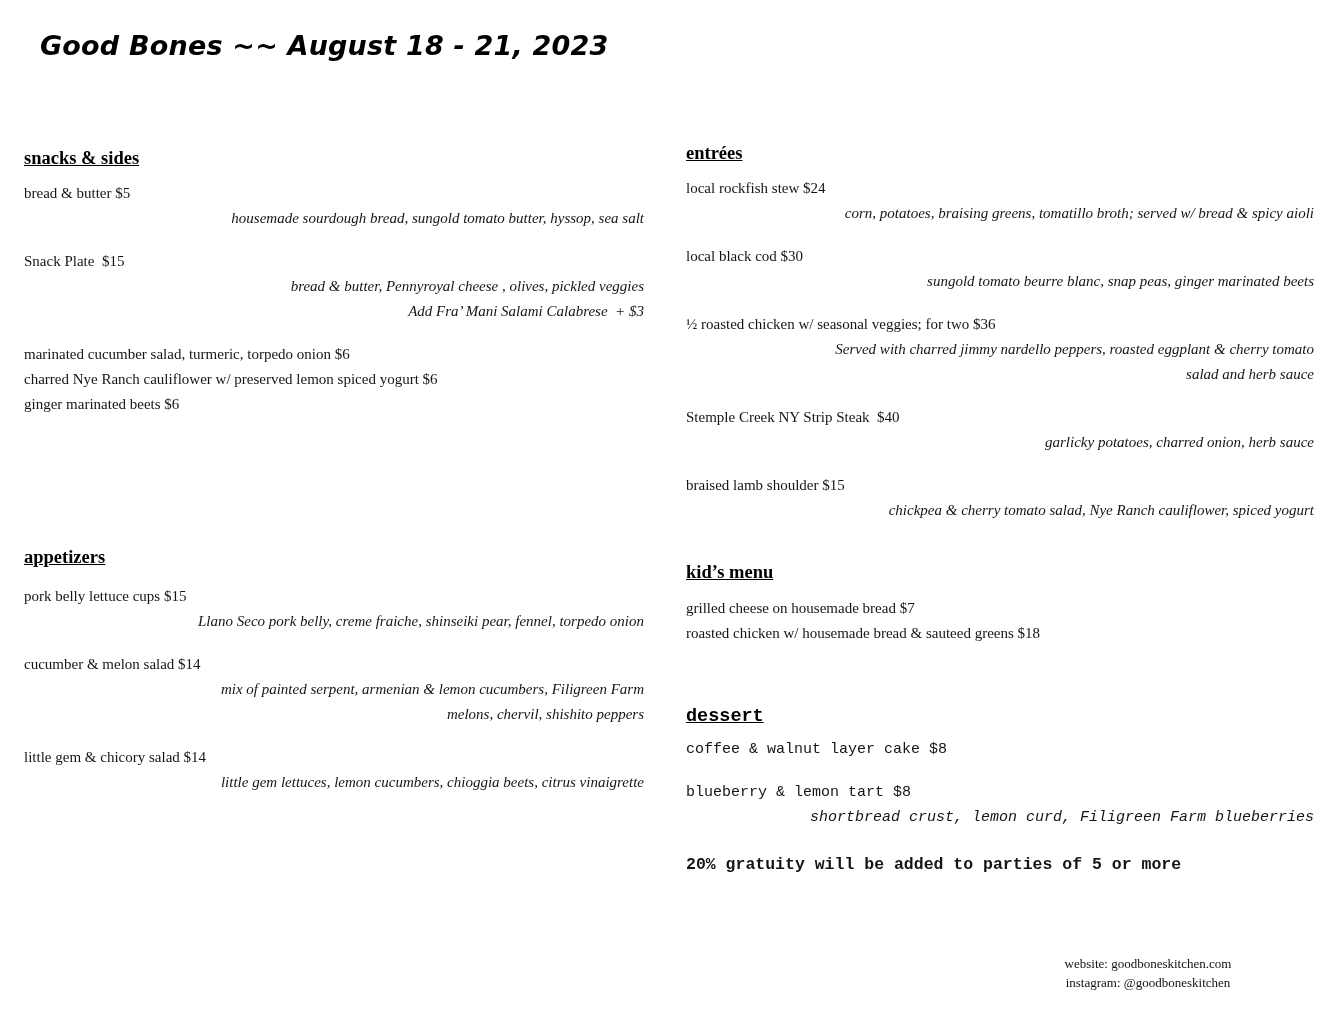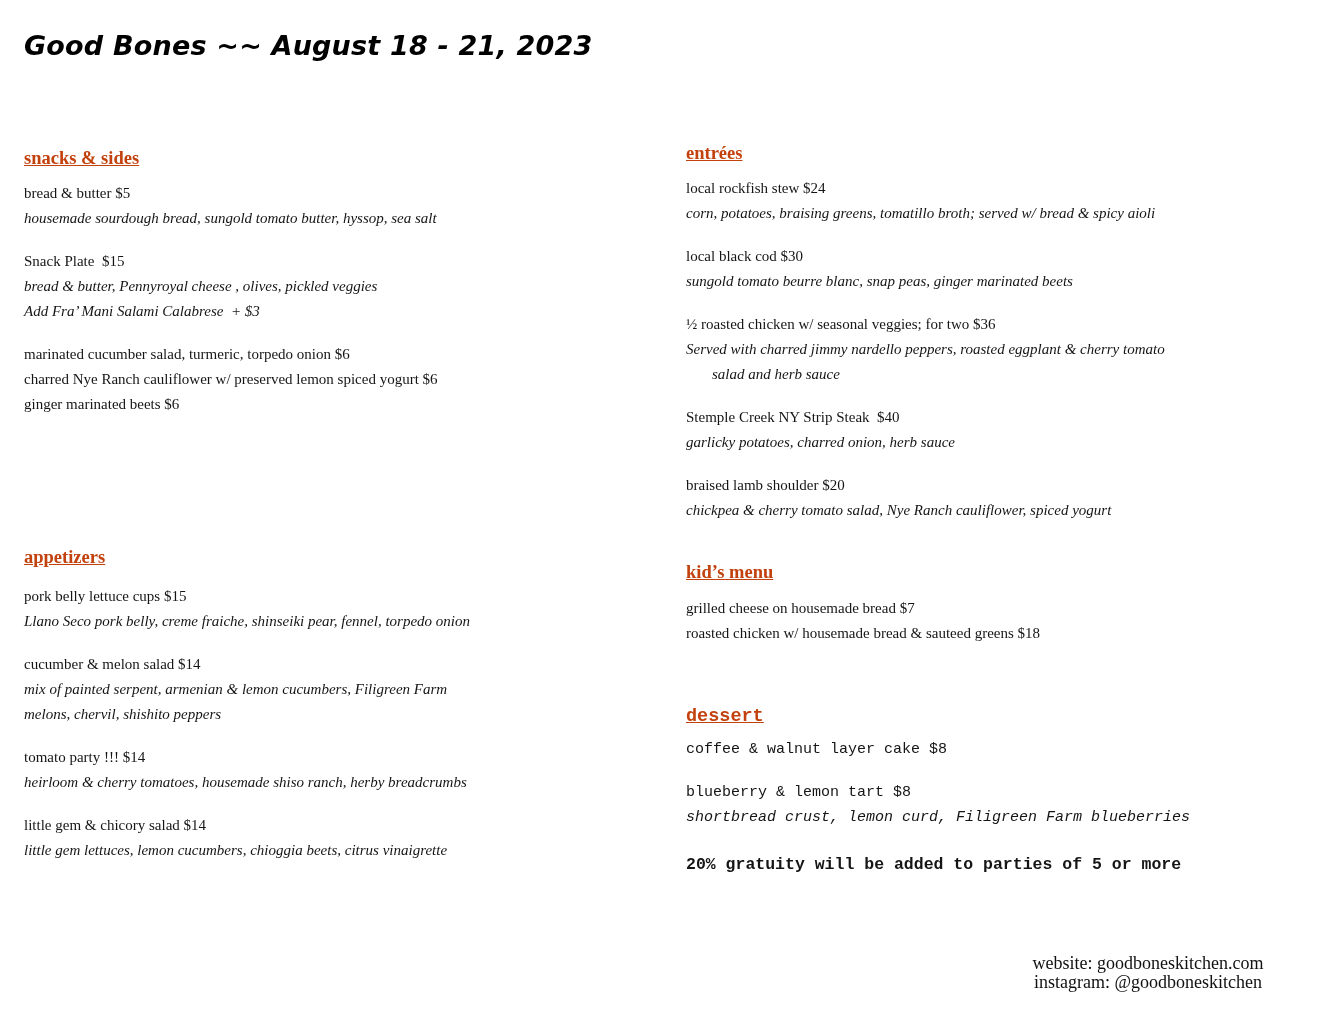--- a/index.html
+++ b/index.html
@@ -7,64 +7,64 @@
   body {
     width: 1320px;
     height: 1020px;
     position: relative;
     font-family: "Liberation Serif", serif;
     color: #151515;
     overflow: hidden;
   }
   .title {
     position: absolute;
-    left: 24px;
+    left: 40px;
     top: 30px;
     font-family: "DejaVu Sans", sans-serif;
     font-style: italic;
     font-weight: 800;
     font-size: 27px;
     letter-spacing: 0.2px;
     color: #000;
   }
   .section { position: absolute; }
   .sec-snacks      { left: 24px;  top: 146px; width: 620px; }
   .sec-appetizers  { left: 24px;  top: 545px; width: 620px; }
   .sec-entrees     { left: 686px; top: 141px; width: 628px; }
   .sec-kids        { left: 686px; top: 560px; width: 628px; }
   .sec-dessert     { left: 686px; top: 705px; width: 628px; font-family: Liberation Mono, monospace; }
   .section-heading {
     font-weight: 700;
     font-size: 18.5px;
     line-height: 24px;
     text-decoration: underline;
     margin-bottom: 11px;
-    color: #c2410c;
+    color: #000000;
   }
   .sec-appetizers .section-heading { margin-bottom: 15px; }
   .sec-kids .section-heading { margin-bottom: 12px; font-family: Liberation Serif, serif; }
   .sec-dessert .section-heading { margin-bottom: 8px; }
   .group { margin-bottom: 18px; }
   .group:last-child { margin-bottom: 0; }
   .line {
     font-size: 15px;
     line-height: 25px;
     white-space: pre-wrap;
   }
-  .i { font-style: italic; }
+  .i { font-style: italic; text-align: right; }
   .b { font-weight: 700; font-size: 16.5px; }
   .indent { padding-left: 26px; }
   .gratuity { margin-top: 22px; }
   .footer {
     position: absolute;
     left: 1030px;
     top: 954px;
     width: 236px;
     text-align: center;
-    font-size: 18px;
+    font-size: 13px;
     line-height: 19px;
     color: #111;
   }
 </style>
 </head>
 <body>
 
 <div>
 
   <div class="title">Good Bones ~~ August 18 - 21, 2023</div>
@@ -92,24 +92,20 @@
     <div class="group">
       <div class="line n">pork belly lettuce cups $15</div>
       <div class="line i">Llano Seco pork belly, creme fraiche, shinseiki pear, fennel, torpedo onion</div>
     </div>
     <div class="group">
       <div class="line n">cucumber &amp; melon salad $14</div>
       <div class="line i">mix of painted serpent, armenian &amp; lemon cucumbers, Filigreen Farm</div>
       <div class="line i">melons, chervil, shishito peppers</div>
     </div>
     <div class="group">
-      <div class="line n">tomato party !!! $14</div>
-      <div class="line i">heirloom &amp; cherry tomatoes, housemade shiso ranch, herby breadcrumbs</div>
-    </div>
-    <div class="group">
       <div class="line n">little gem &amp; chicory salad $14</div>
       <div class="line i">little gem lettuces, lemon cucumbers, chioggia beets, citrus vinaigrette</div>
     </div>
   </div>
 
   <div class="section sec-entrees">
     <div class="section-heading">entrées</div>
     <div class="group">
       <div class="line n">local rockfish stew $24</div>
       <div class="line i">corn, potatoes, braising greens, tomatillo broth; served w/ bread &amp; spicy aioli</div>
@@ -121,21 +117,21 @@
     <div class="group">
       <div class="line n">½ roasted chicken w/ seasonal veggies; for two $36</div>
       <div class="line i">Served with charred jimmy nardello peppers, roasted eggplant &amp; cherry tomato</div>
       <div class="line i indent">salad and herb sauce</div>
     </div>
     <div class="group">
       <div class="line n">Stemple Creek NY Strip Steak  $40</div>
       <div class="line i">garlicky potatoes, charred onion, herb sauce</div>
     </div>
     <div class="group">
-      <div class="line n">braised lamb shoulder $20</div>
+      <div class="line n">braised lamb shoulder $15</div>
       <div class="line i">chickpea &amp; cherry tomato salad, Nye Ranch cauliflower, spiced yogurt</div>
     </div>
   </div>
 
   <div class="section sec-kids">
     <div class="section-heading">kid’s menu</div>
     <div class="group">
       <div class="line n">grilled cheese on housemade bread $7</div>
       <div class="line n">roasted chicken w/ housemade bread &amp; sauteed greens $18</div>
     </div>

